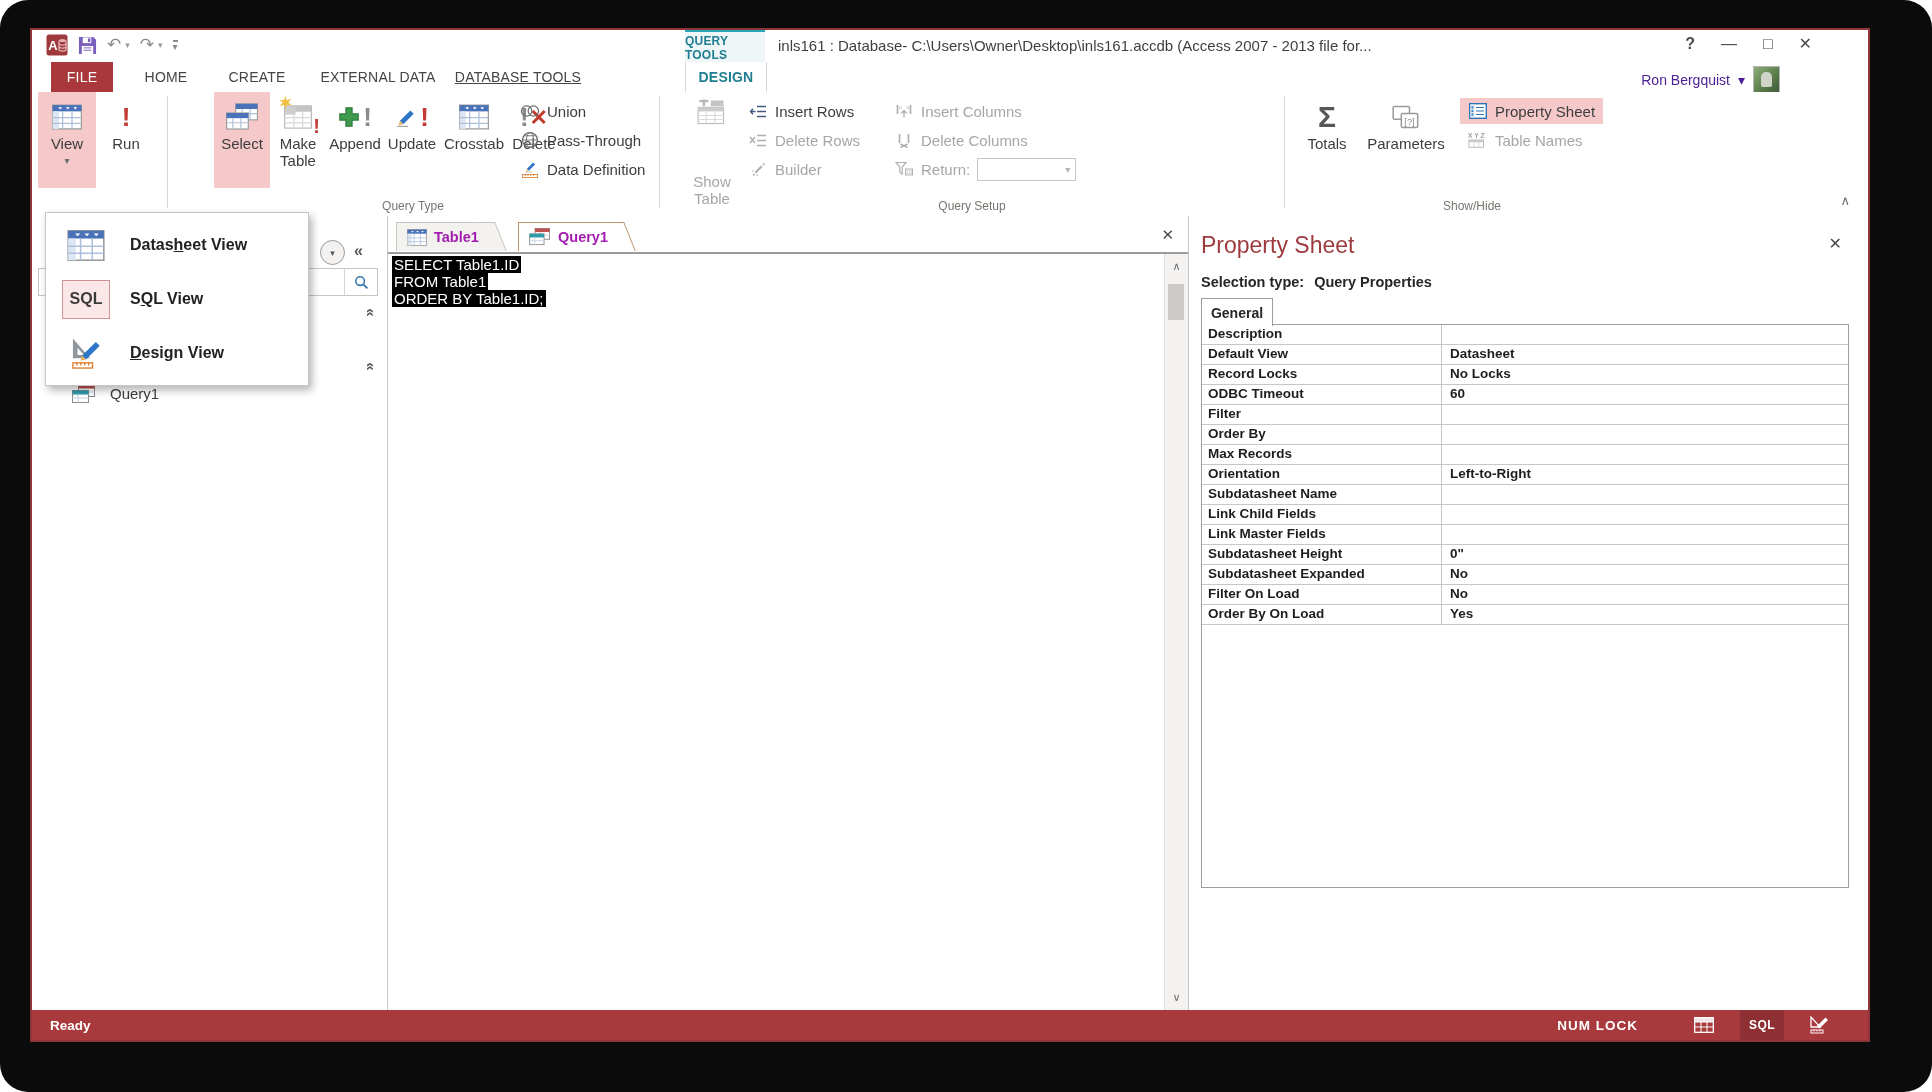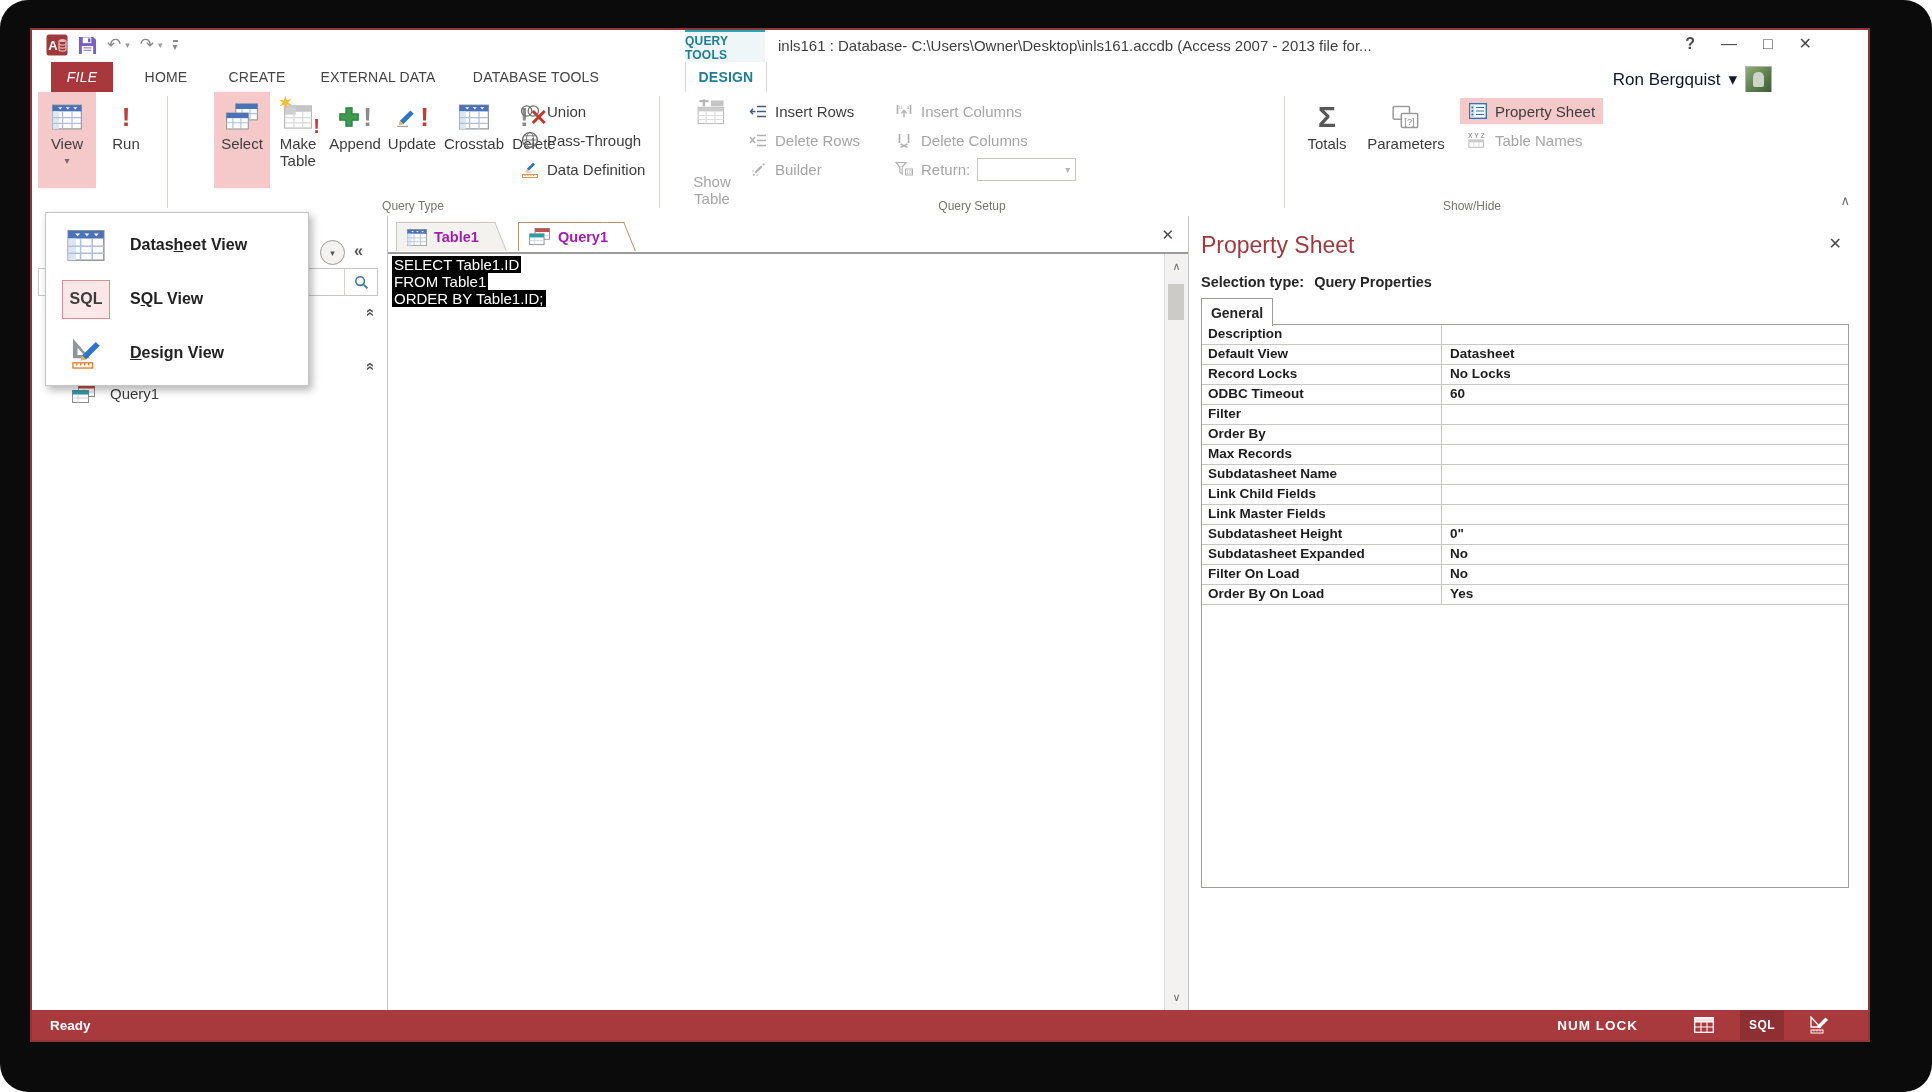--- a/index.html
+++ b/index.html
@@ -16,23 +16,23 @@
   .ctx-tab{position:absolute;left:653px;top:0;width:80px;height:31px;background:#eef6f8;
            border-top:2px solid #27a5b9;color:#1f7e91;font-size:12px;font-weight:700;
            display:flex;align-items:center;justify-content:center;letter-spacing:.2px;}
   .wtitle{position:absolute;left:746px;top:7px;font-size:15px;color:#3f3f3f;white-space:nowrap;}
   .capbtns{position:absolute;right:56px;top:4px;display:flex;gap:26px;align-items:center;}
   .capbtns span{font-size:16px;color:#4a4a4a;}
   
   .tabrow{position:absolute;left:0;top:32px;width:100%;height:30px;background:#fff;}
   .rtab{position:absolute;top:0;height:30px;display:flex;align-items:center;justify-content:center;
         font-size:14px;color:#444;letter-spacing:.2px;}
-  .rtab.file{background:#a8383b;color:#fff;font-style:italic;}
+  .rtab.file{background:#a8383b;color:#fff;}
   .rtab.design{background:#fff;color:#1f7e91;font-weight:700;border-left:1px solid #d8d8d8;border-right:1px solid #d8d8d8;}
-  .account{position:absolute;right:96px;top:4px;display:flex;align-items:center;gap:8px;font-size:17px;color:#0f172a;}
+  .account{position:absolute;right:88px;top:4px;display:flex;align-items:center;gap:8px;font-size:14px;color:#4c1d95;}
   .avatar{width:25px;height:25px;border:1px solid #b5b5b5;
           background:linear-gradient(135deg,#8fae77 0%,#5d7f4d 55%,#3e5b38 100%);position:relative;}
   .avatar:before{content:"";position:absolute;left:7px;top:5px;width:11px;height:15px;border-radius:5px 5px 2px 2px;background:#cfd4c9;}
   
   .ribbon{position:absolute;left:0;top:62px;width:100%;height:124px;background:#fff;border-bottom:1px solid #e3e1de;}
   .grp{position:absolute;top:0;height:124px;}
   .gsep{position:absolute;top:4px;height:112px;width:1px;background:#d9d6d1;}
   .glabel{position:absolute;bottom:3px;left:0;width:100%;text-align:center;font-size:12px;color:#76756f;white-space:nowrap;}
   .brow{display:flex;align-items:flex-start;}
   .lbtn{display:flex;flex-direction:column;align-items:center;padding-top:7px;height:96px;box-sizing:border-box;
@@ -298,21 +298,21 @@
         <span>□</span>
         <span>✕</span>
       </div>
     </div>
 
     <div class="tabrow">
       <div class="rtab file" style="left:19px;width:62px;">FILE</div>
       <div class="rtab" style="left:104px;width:60px;">HOME</div>
       <div class="rtab" style="left:190px;width:70px;">CREATE</div>
       <div class="rtab" style="left:284px;width:124px;">EXTERNAL DATA</div>
-      <div class="rtab" style="left:434px;width:140px;">DATABASE TOOLS</div>
+      <div class="rtab" style="left:416px;width:140px;text-decoration:underline;">DATABASE TOOLS</div>
       <div class="rtab design" style="left:653px;width:80px;">DESIGN</div>
       <div class="account">
         <span>Ron Bergquist</span>
         <span class="ddc">▾</span>
         <span class="avatar"></span>
       </div>
     </div>
 
     <div class="ribbon">
 
@@ -622,20 +622,24 @@
               <div class="pl">Filter</div>
               <div class="pv"></div>
             </div>
           <div class="prow">
               <div class="pl">Order By</div>
               <div class="pv"></div>
             </div>
           <div class="prow">
               <div class="pl">Max Records</div>
               <div class="pv"></div>
+            </div>
+          <div class="prow">
+              <div class="pl">Orientation</div>
+              <div class="pv">Left-to-Right</div>
             </div>
           <div class="prow">
               <div class="pl">Subdatasheet Name</div>
               <div class="pv"></div>
             </div>
           <div class="prow">
               <div class="pl">Link Child Fields</div>
               <div class="pv"></div>
             </div>
           <div class="prow">

